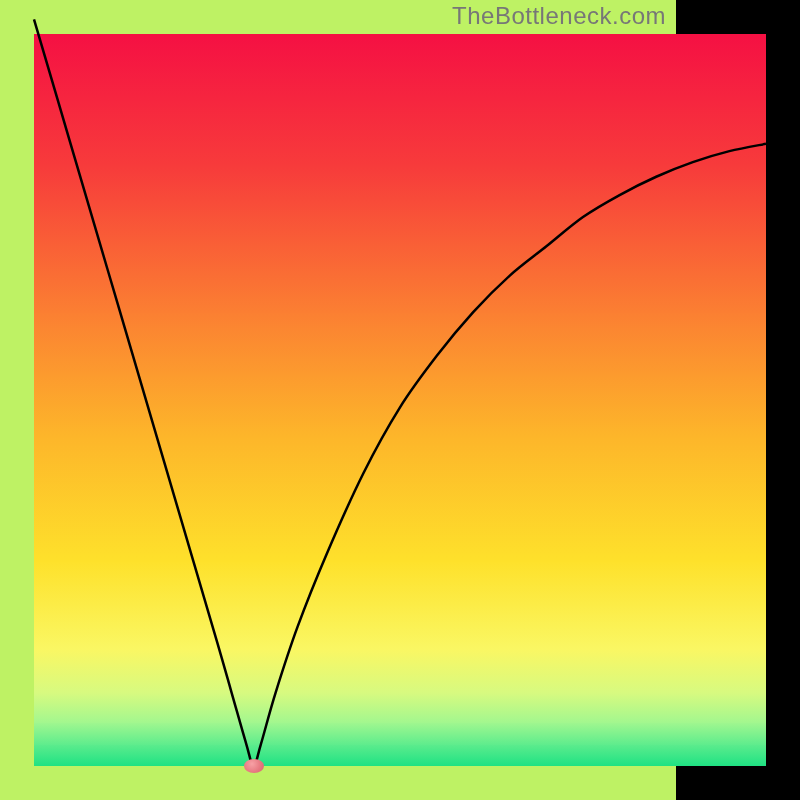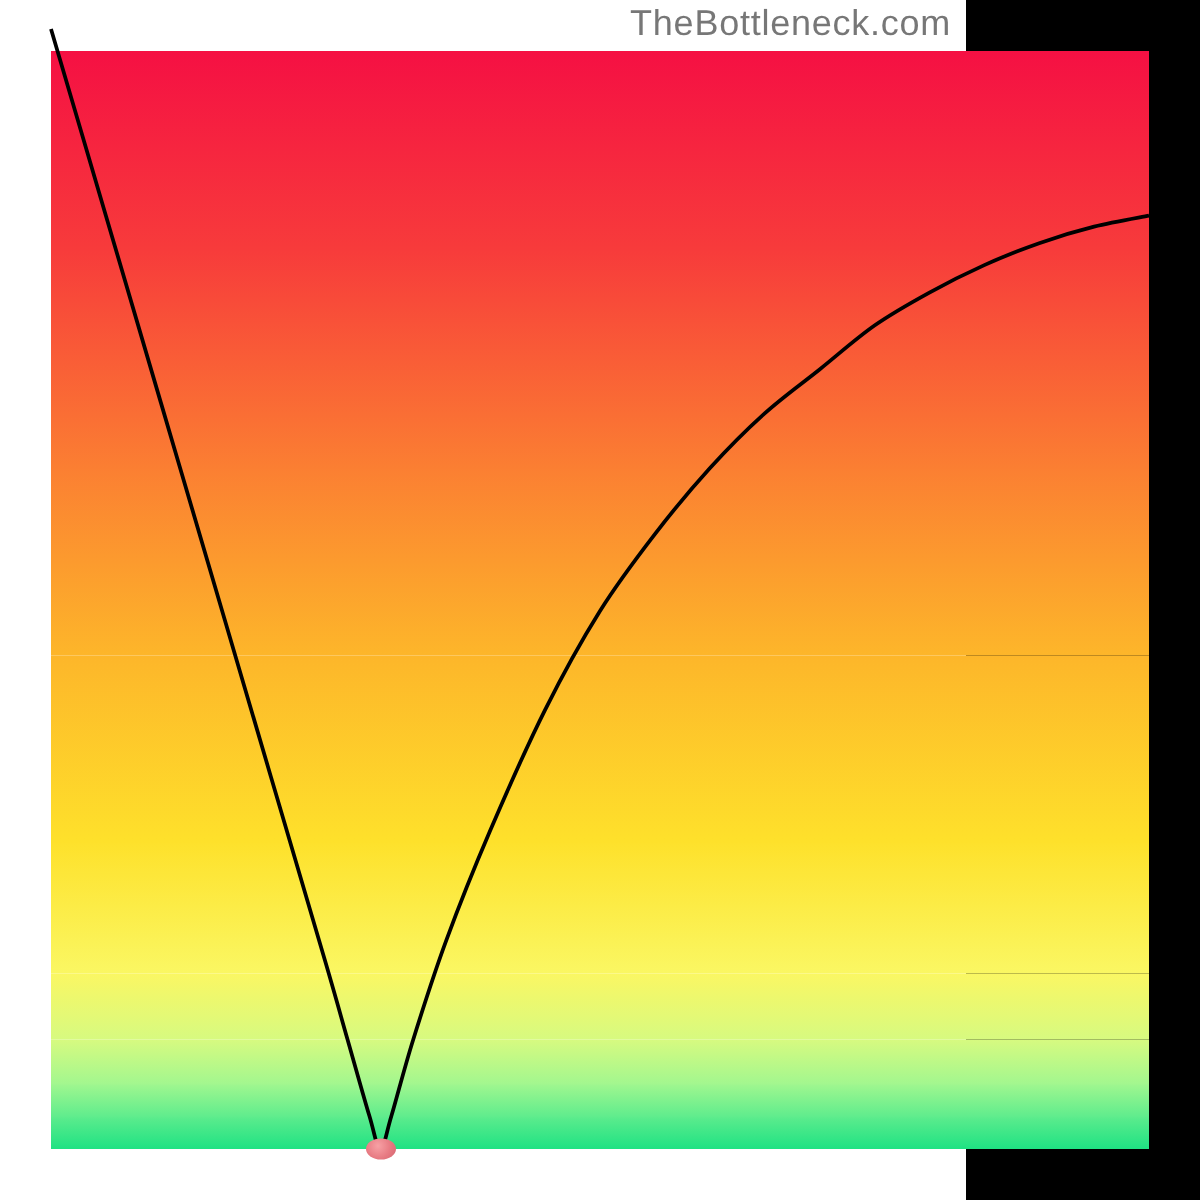--- a/index.html
+++ b/index.html
@@ -7,22 +7,23 @@
     padding: 0;
     background: #000;
     width: 800px;
     height: 800px;
     overflow: hidden;
     font-family: Arial, Helvetica, sans-serif;
   }
   .outer {
     width: 644px;
     height: 800px;
-    background: #ffffff;
+    background: #bef264;
     position: relative;
+    padding-left: 32px;
   }
   .plot-area {
     position: absolute;
     left: 34px;
     top: 34px;
     width: 732px;
     height: 732px;
     
   }
   .gradient-seg {

